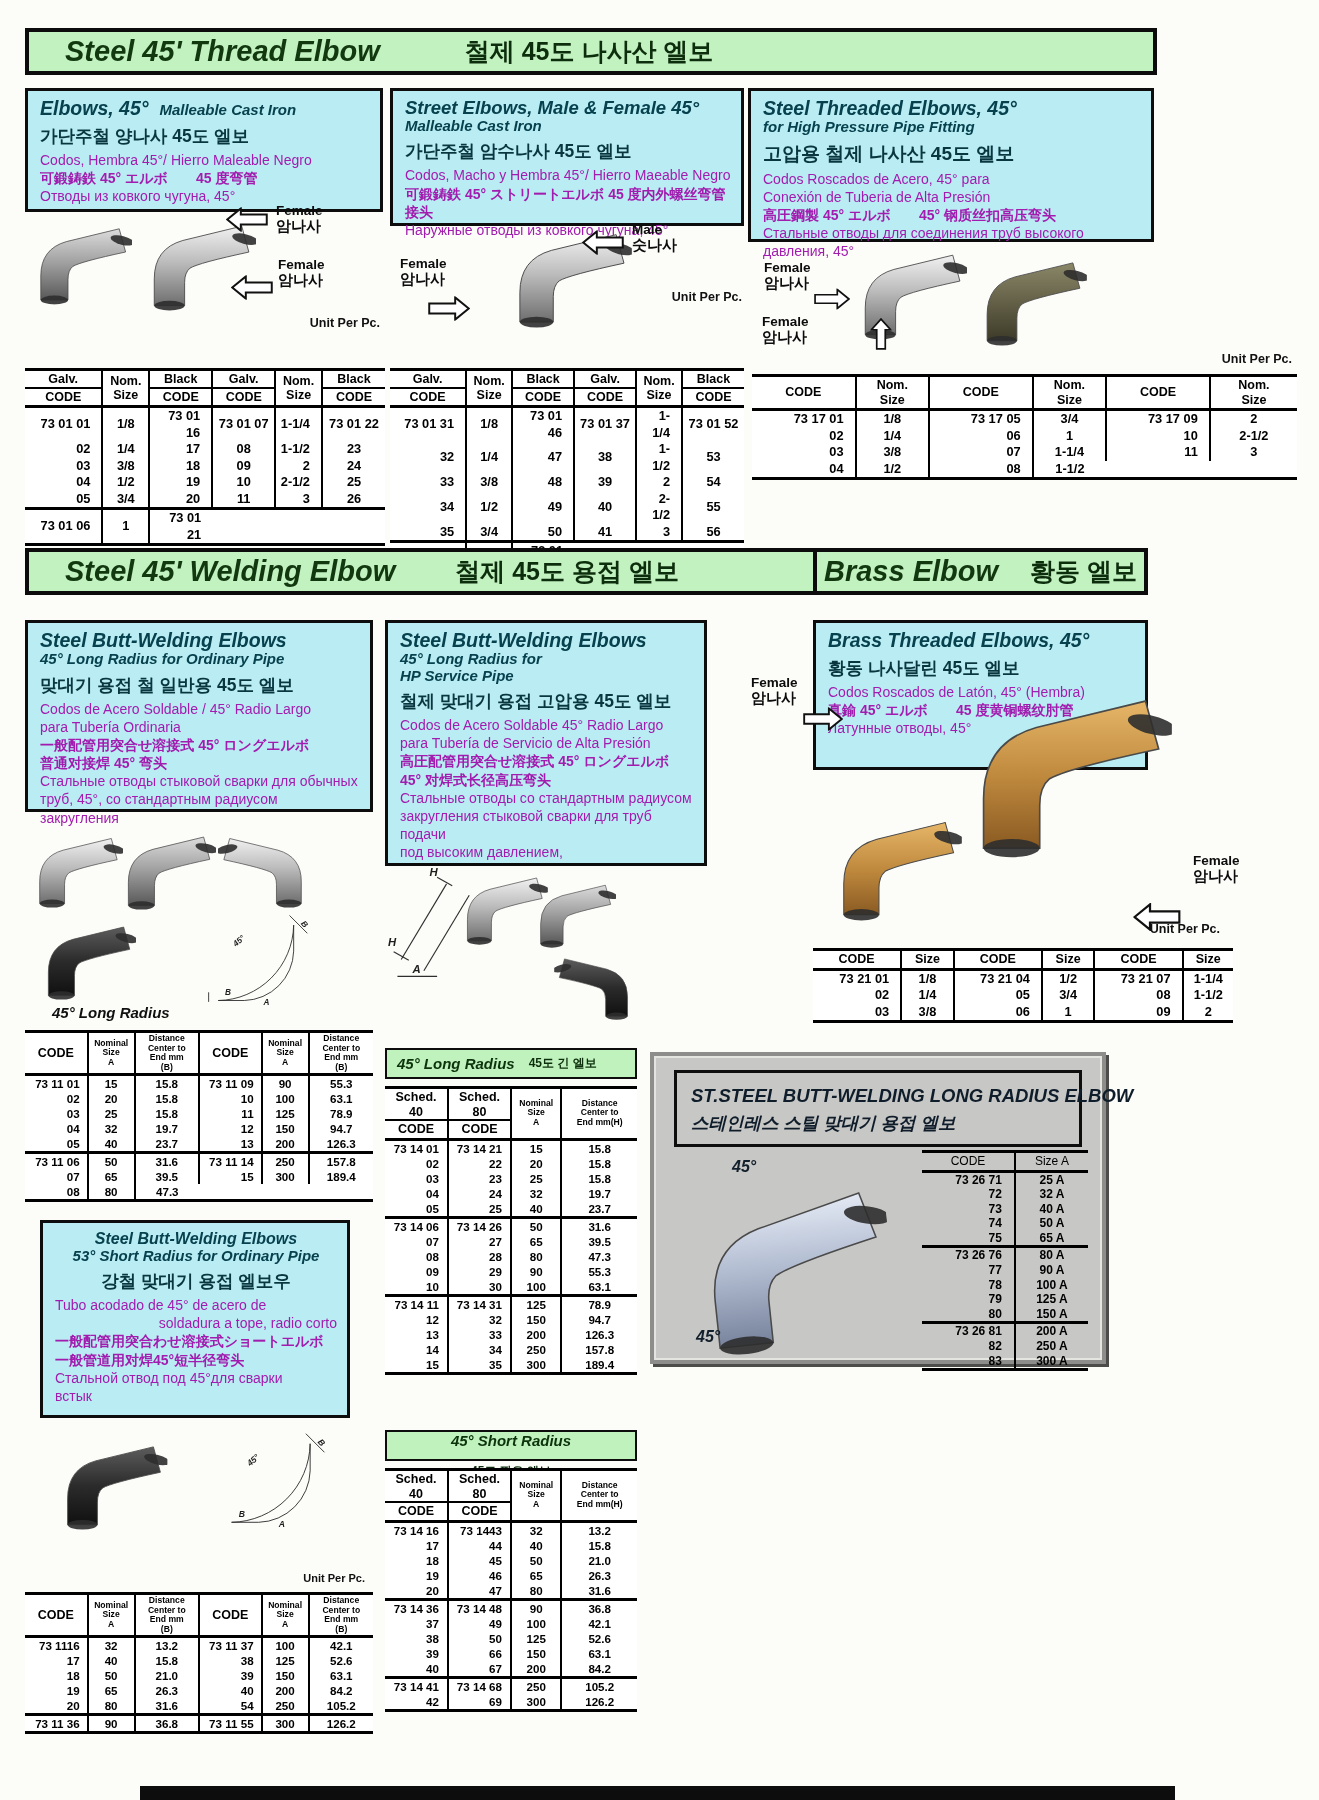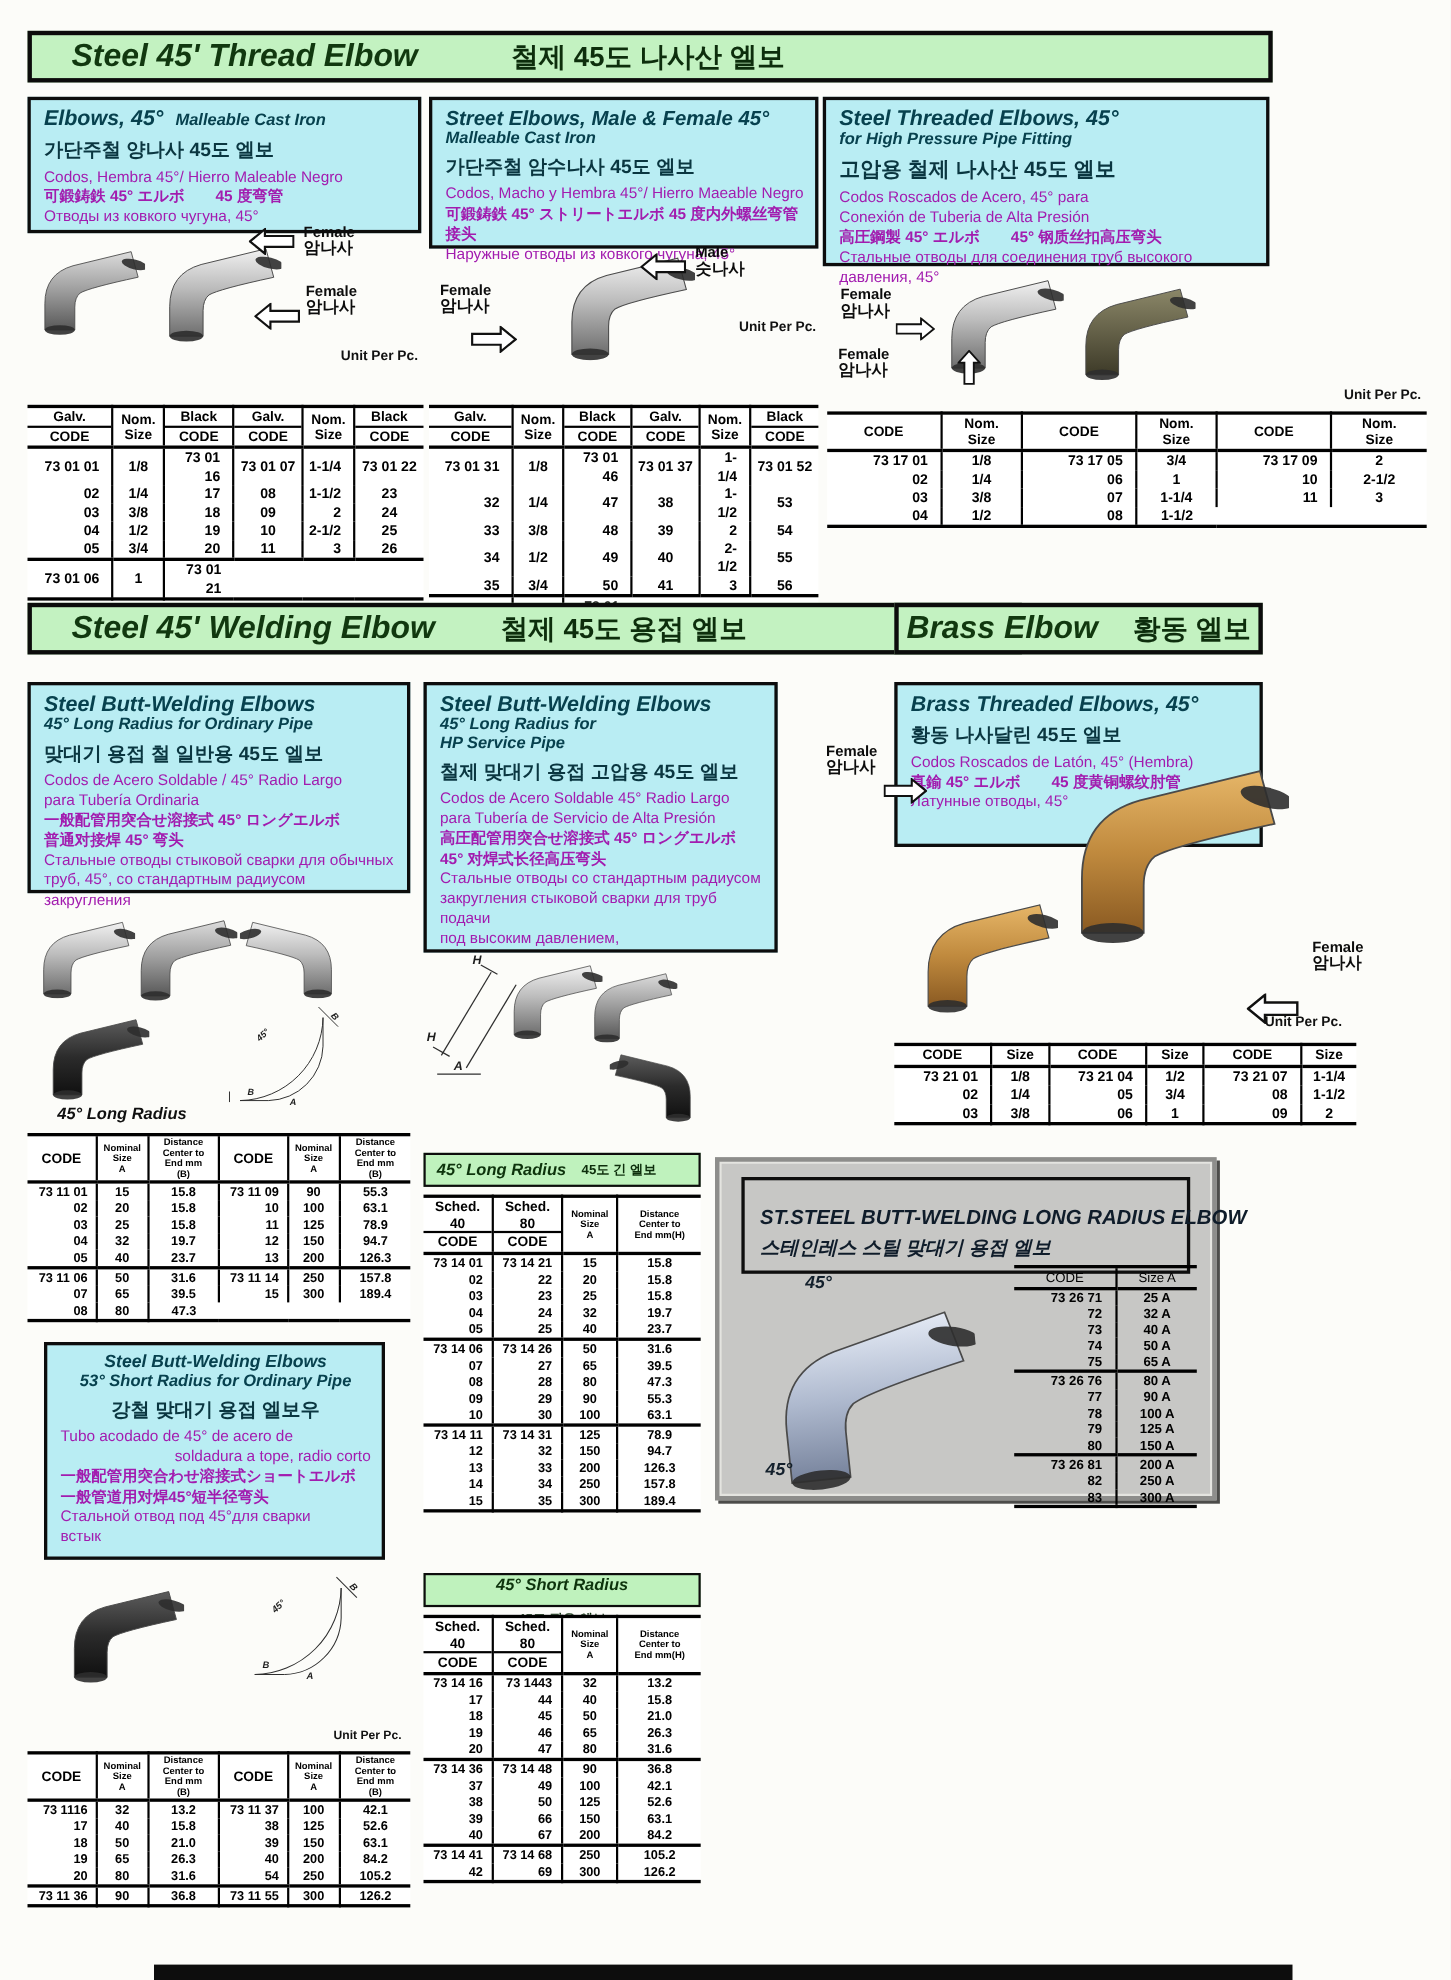--- a/index.html
+++ b/index.html
@@ -53,21 +53,21 @@
   .photo{position:absolute;}
   .plabel{position:absolute;font-weight:bold;font-size:13.5px;line-height:1.12;color:#0c0c0c;}
   .plabel .k{font-size:15px;}
   .unit{position:absolute;font-weight:bold;font-size:12.5px;color:#111;text-align:right;}
   .dtx{font-style:italic;font-weight:bold;font-size:12px;fill:#1d1d1d;
        font-family:"Liberation Sans",sans-serif;}
   .deglab{position:absolute;font-style:italic;font-weight:bold;font-size:16px;color:#13202c;}
   
   .ssbox{position:absolute;background:#c7c7c5;border:4px solid #8d8d8b;
          box-shadow:3px 3px 0 0 #4c4c4a, inset 0 0 0 2px #e4e4e0;box-sizing:border-box;}
-  .sstitle{position:absolute;border:3.5px solid #0e0e0e;padding:23px 12px 9px 14px;color:#0f1c2a;}
+  .sstitle{position:absolute;border:3.5px solid #0e0e0e;padding:12px 12px 9px 14px;color:#0f1c2a;}
   .sstitle .l1{font-style:italic;font-weight:bold;font-size:18.5px;white-space:nowrap;}
   .sstitle .l2{font-style:italic;font-weight:bold;font-size:17.5px;margin-top:4px;}
   .ssbox table.cat{background:transparent;}
   .ssbox .cat thead th{font-size:12px;font-weight:normal;}
   .ssbox .cat td{font-size:12px;line-height:14.6px;}
   .lr-label{position:absolute;font-style:italic;font-weight:bold;font-size:15px;color:#101010;}
   .strip{position:absolute;background:#0d0d0d;}
 </style>
 </head>
 <body>

